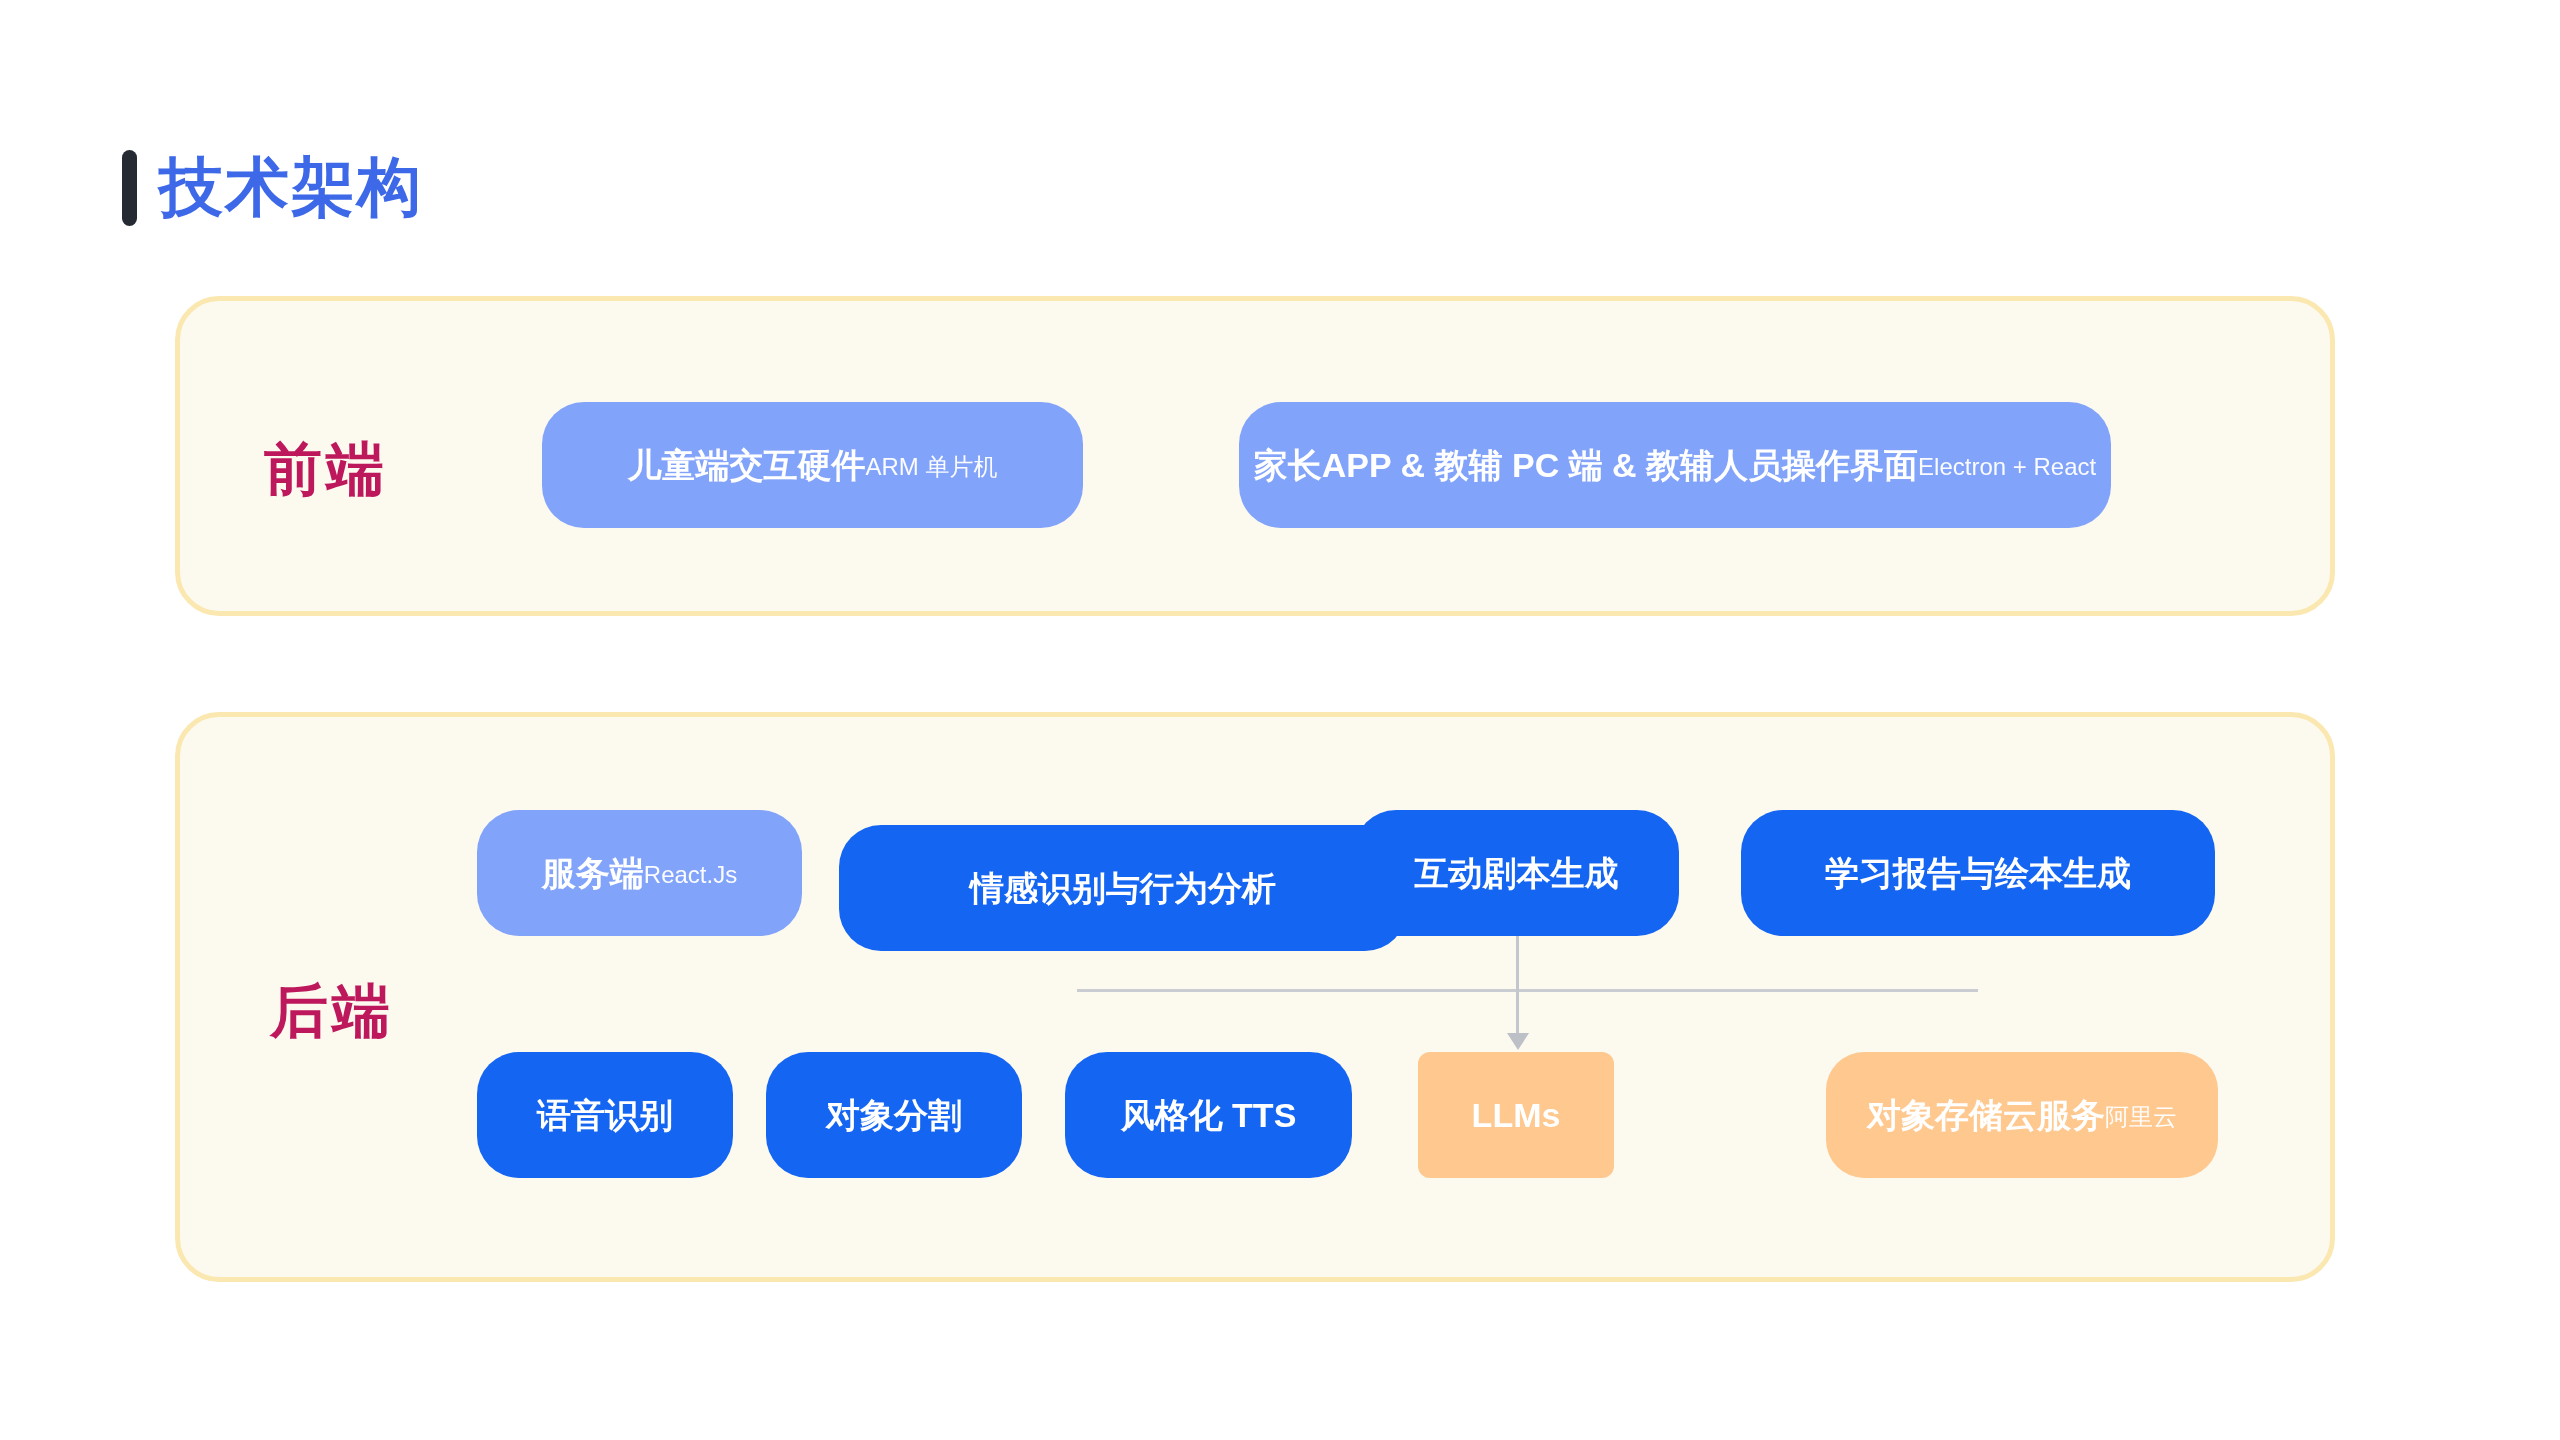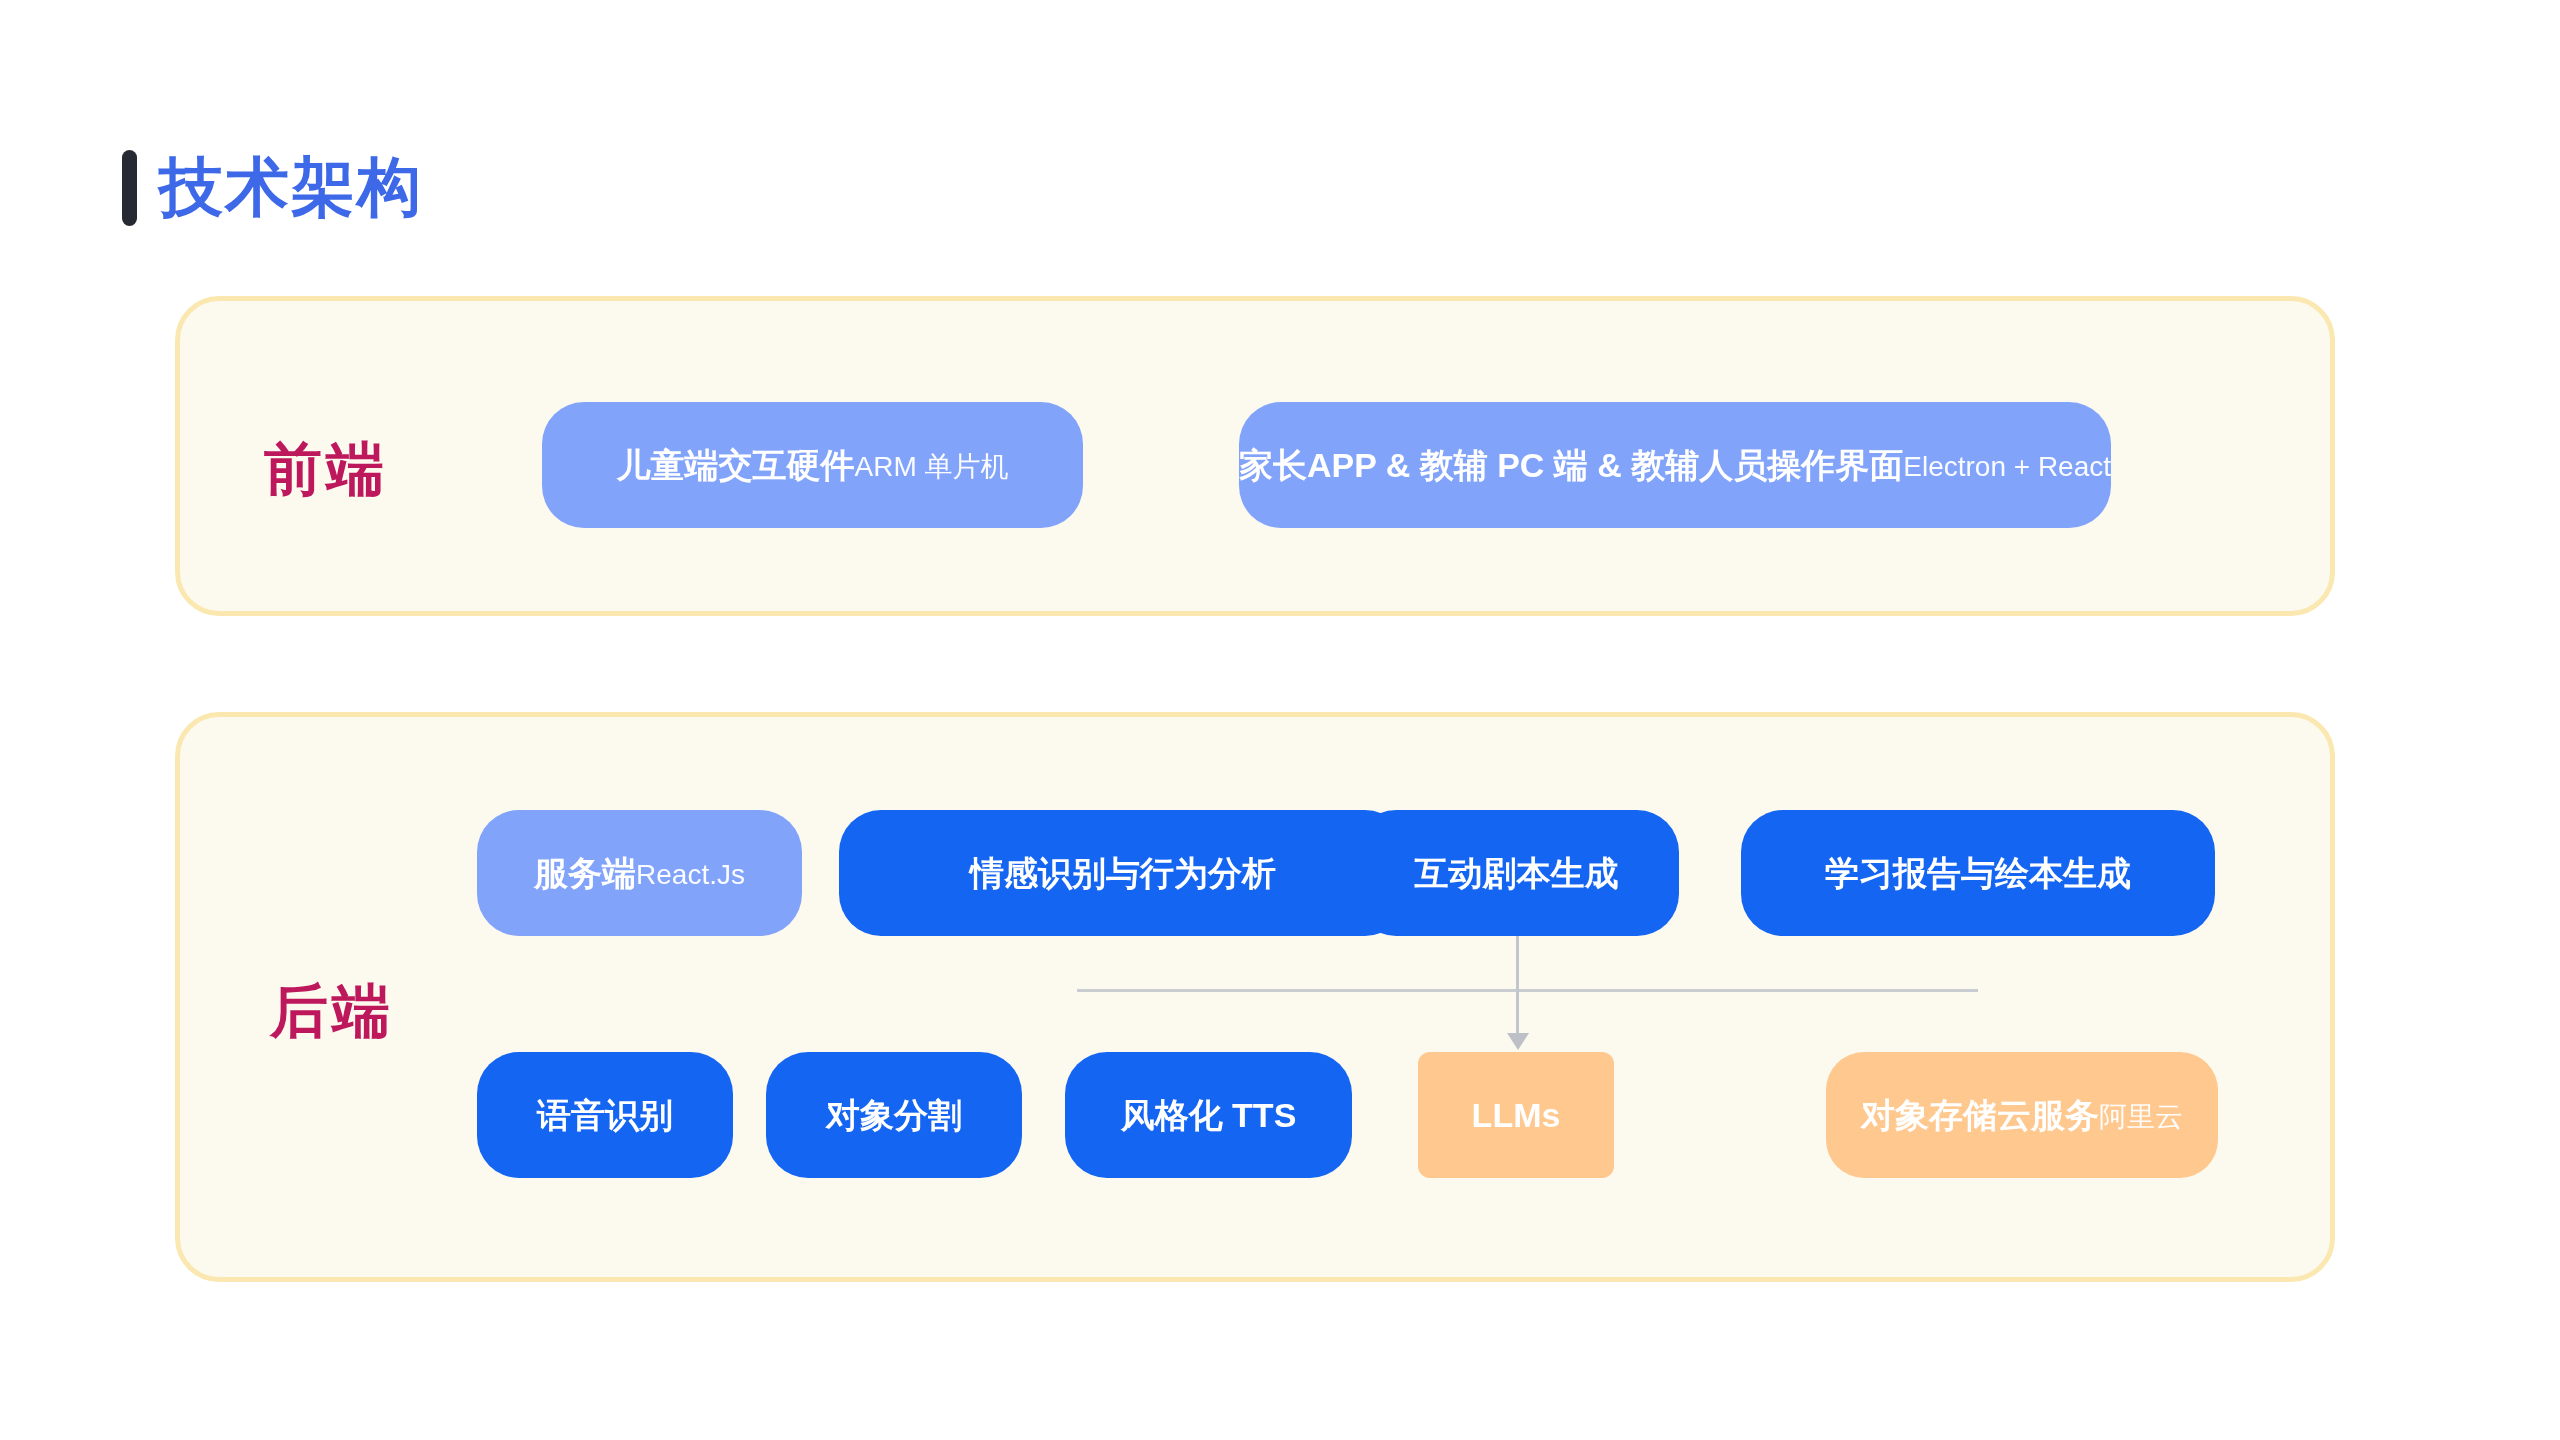--- a/index.html
+++ b/index.html
@@ -37,21 +37,21 @@
     white-space:nowrap;
   }
 
   
   .node{
     position:absolute; height:126px;
     display:flex; align-items:center; justify-content:center;
     border-radius:42px; text-align:center; color:#ffffff; white-space:nowrap;
   }
   .node .node-title{ font-weight:700; font-size:34px; line-height:40px; }
-  .node .node-subtitle{ font-weight:400; font-size:28px; line-height:30px; margin-top:3px; color:rgba(255,255,255,0.96); }
+  .node .node-subtitle{ font-weight:400; font-size:24px; line-height:30px; margin-top:3px; color:rgba(255,255,255,0.96); }
   .periwinkle{ background:#82A3FA; }
   .blue{ background:#1465F2; }
   .orange{ background:#FEC88E; }
 
   
   .connector-h{
     position:absolute; left:897px; top:272px; width:901px; height:3px;
     background:#C9CCD1;
   }
   .connector-v{
@@ -89,21 +89,21 @@
   </section>
 
   <section class="panel panel-backend">
     <div class="section-label" style="left:90px; top:256px;">后端</div>
 
     <div class="node periwinkle" style="left:297px; top:93px; width:325px;">
       <span class="node-title">服务端</span>
       <span class="node-subtitle">React.Js</span>
     </div>
 
-    <div class="node blue" style="left:659px; top:93px; width:568px;">
+    <div class="node blue" style="left:659px; top:108px; width:568px;">
       <span class="node-title">情感识别与行为分析</span>
     </div>
 
     <div class="node blue" style="left:1174px; top:93px; width:325px;">
       <span class="node-title">互动剧本生成</span>
     </div>
 
     <div class="node blue" style="left:1561px; top:93px; width:474px;">
       <span class="node-title">学习报告与绘本生成</span>
     </div>

